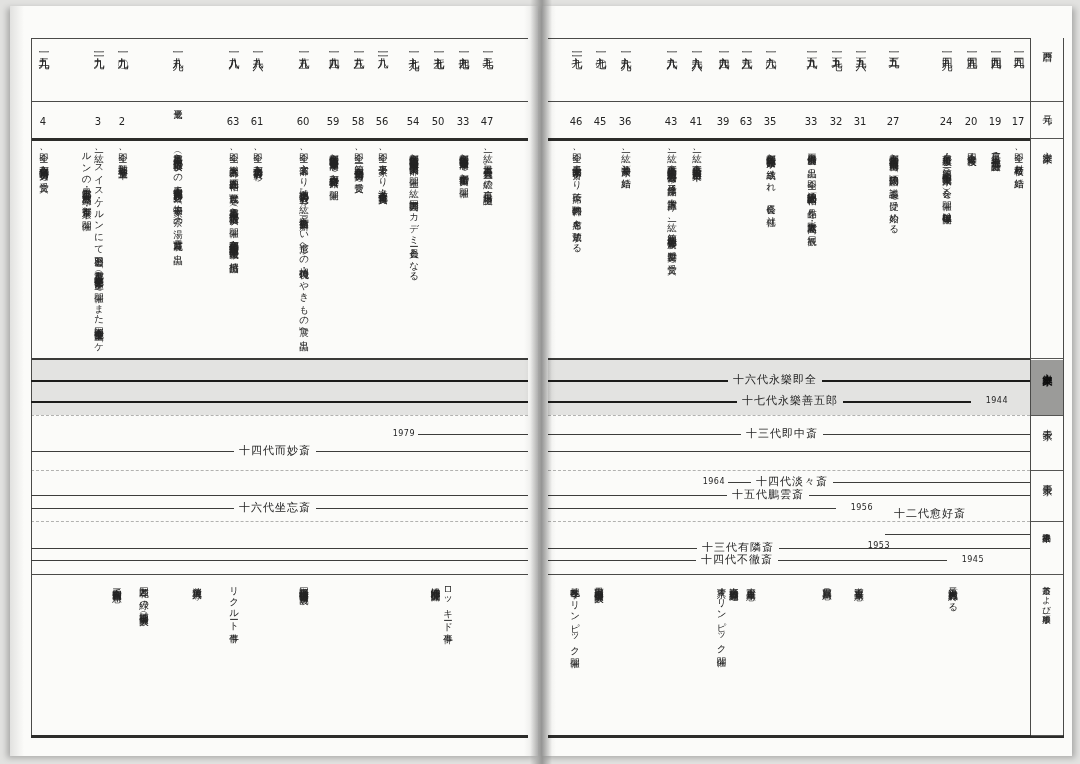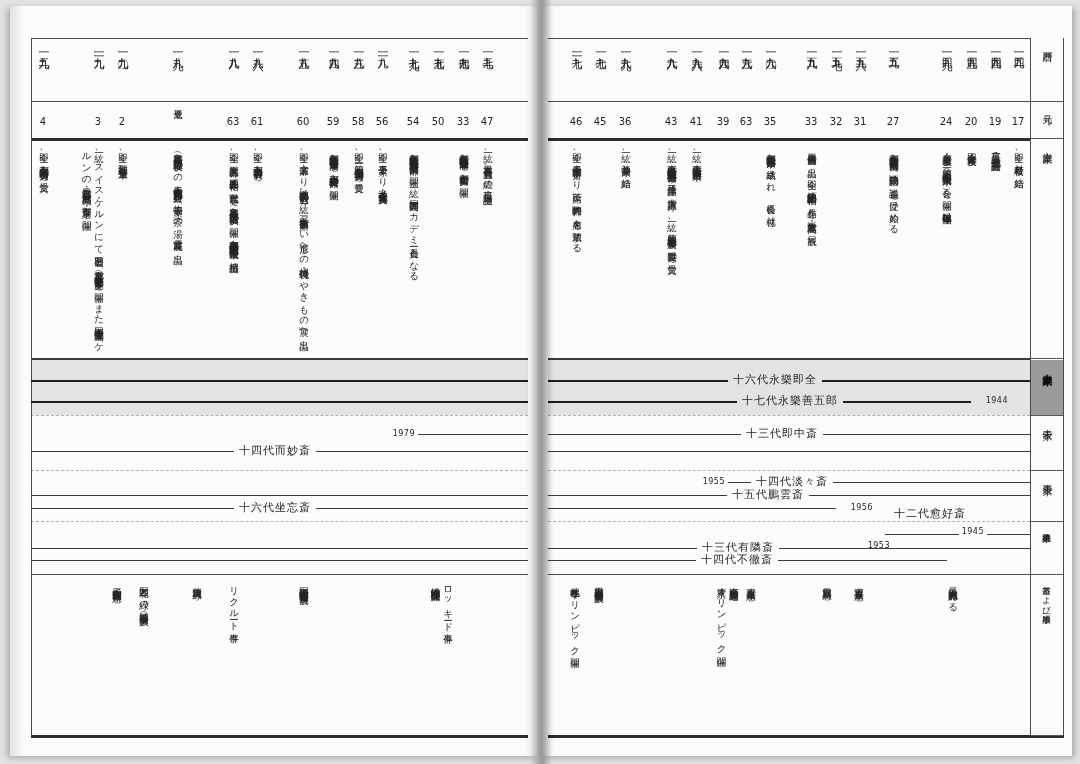--- a/index.html
+++ b/index.html
@@ -188,33 +188,33 @@
       <div class="genline bandline" style="top: 342px; right: 34px; width: 482px;"></div>
       <div class="genlabel onband" style="top: 342px; right: 289px;">十六代永樂即全</div>
       <div class="genline bandline" style="top: 363px; right: 93px; width: 423px;"></div>
       <div class="genlabel onband" style="top: 363px; right: 274px;">十七代永樂善五郎</div>
       <div class="yeartag onband" style="top: 363px; right: 53px;">1944</div>
       <div class="genline" style="top: 396px; right: 34px; width: 482px;"></div>
       <div class="genlabel" style="top: 396px; right: 282px;">十三代即中斎</div>
       <div class="genline" style="top: 413px; right: 34px; width: 482px;"></div>
       <div class="genline" style="top: 444px; right: 34px; width: 310px;"></div>
       <div class="genlabel" style="top: 444px; right: 272px;">十四代淡々斎</div>
-      <div class="yeartag" style="top: 444px; right: 336px;">1955</div>
+      <div class="yeartag" style="top: 444px; right: 336px;">1964</div>
       <div class="genline" style="top: 457px; right: 34px; width: 482px;"></div>
       <div class="genlabel" style="top: 457px; right: 296px; margin-left: 21px;">十五代鵬雲斎</div>
       <div class="genline" style="top: 470px; right: 228px; width: 288px;"></div>
       <div class="yeartag" style="top: 470px; right: 188px;">1956</div>
       <div class="genline" style="top: 496px; right: 34px; width: 145px;"></div>
       <div class="genlabel" style="top: 476px; right: 134px;">十二代愈好斎</div>
       <div class="yeartag" style="top: 508px; right: 171px;">1953</div>
       <div class="genline" style="top: 510px; right: 34px; width: 482px;"></div>
       <div class="genlabel" style="top: 510px; right: 326px;">十三代有隣斎</div>
       <div class="genline" style="top: 522px; right: 117px; width: 399px;"></div>
       <div class="genlabel" style="top: 522px; right: 327px;">十四代不徹斎</div>
-      <div class="yeartag" style="top: 494px; right: 77px;">1945</div>
+      <div class="yeartag" style="top: 522px; right: 77px;">1945</div>
       <div class="event" style="white-space: pre-line; top: 542px; right: 105px;">第二次世界大戦終わる</div>
       <div class="event" style="white-space: pre-line; top: 542px; right: 199px;">道安三百五十年忌</div>
       <div class="event" style="white-space: pre-line; top: 542px; right: 231px;">宗旦三百回忌</div>
       <div class="event" style="white-space: pre-line; top: 542px; right: 307px;">少庵三百五十年忌</div>
       <div class="event" style="white-space: pre-line; top: 542px; right: 324px;">東海道新幹線開通
 東京オリンピック開催</div>
       <div class="event" style="white-space: pre-line; top: 542px; right: 459px;">日本万国博覧会開催（大阪）</div>
       <div class="event" style="white-space: pre-line; top: 542px; right: 483px;">札幌冬季オリンピック開催</div>
       <div class="sidebar">
         <div class="sbcell" style="top: 0px; height: 63px;">

